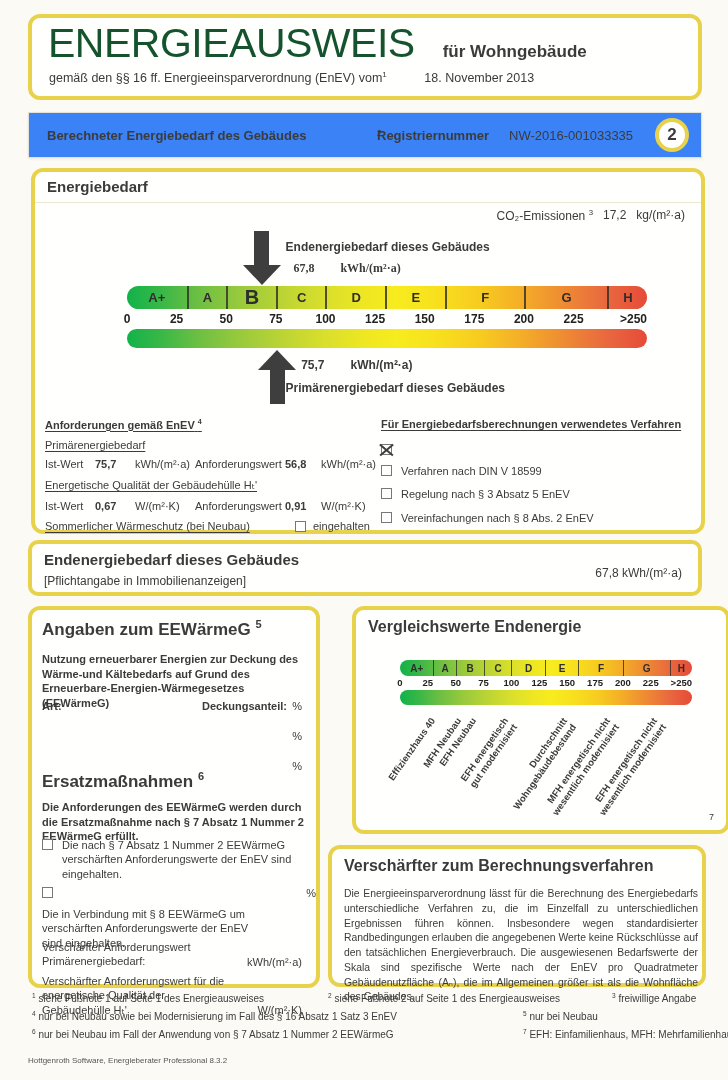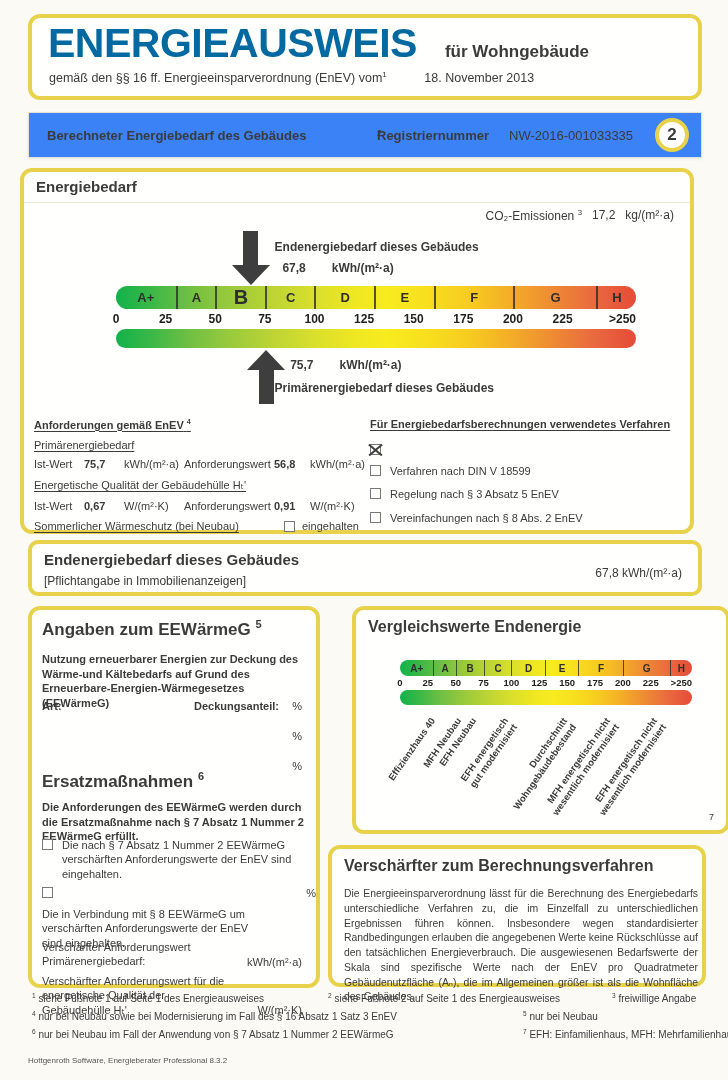--- a/index.html
+++ b/index.html
@@ -9,38 +9,38 @@
   .bold { font-weight:bold; }
   .u { text-decoration:underline; text-underline-offset:2px; }
   sup { font-size:65%; }
 
   
   .panel { position:absolute; border:4px solid #e8d24b; border-radius:12px; background:#fffffd; }
 
   
   .hdr-box { left:28px; top:14px; width:674px; height:86px; }
   .hdr-row { display:flex; align-items:baseline; padding:2px 0 0 16px; }
-  .hdr-title { font-size:41px; font-weight:bold; color:#0369a1; letter-spacing:-0.5px; }
+  .hdr-title { font-size:41px; font-weight:normal; color:#14532d; letter-spacing:-0.5px; }
   .hdr-sub { font-size:17px; font-weight:bold; margin-left:28px; }
   .hdr-law { font-size:12.5px; padding:3px 0 0 17px; }
   .hdr-date { margin-left:34px; }
 
   
   .reg-row { position:absolute; left:28px; top:112px; width:674px; height:46px; background:#3b82f6;
              border:1px solid #e2e2d8; box-shadow:0 1px 3px rgba(0,0,0,.07); }
   .reg-row span { position:absolute; font-size:13px; white-space:nowrap; }
   .reg-a { left:18px; top:15px; font-weight:bold; }
   .reg-b { left:348px; top:15px; font-weight:bold; }
   .reg-c { left:480px; top:15px; }
   .page-circle { right:12px; top:5px; width:34px; height:34px; border:4px solid #e8d24b; border-radius:50%;
                  background:#fff; font-size:17px !important; font-weight:bold; display:flex; align-items:center; justify-content:center;
                  position:absolute; }
 
   
-  .p-energie { left:20px; top:168px; width:674px; height:366px; }
+  .p-energie { left:31px; top:168px; width:674px; height:366px; }
   .p-title { position:absolute; left:12px; top:6px; font-size:15px; font-weight:bold; }
   .title-rule { position:absolute; left:0; right:0; top:30px; border-top:1px solid #ece5cf; }
   .co2-line { position:absolute; right:16px; top:36px; font-size:12px; display:flex; gap:10px; white-space:nowrap; }
 
   .grad { background:linear-gradient(to right,#12b24a 0%,#3cb847 7%,#6fbf43 14%,#9aca3c 22%,#bcd434 30%,
           #d9df2c 38%,#efe722 46%,#f7ec1e 52%,#f8df1e 60%,#f7cb20 68%,#f4ad28 76%,#ee8b33 84%,#e9693f 92%,#e64b38 100%); }
 
   .scale-wrap { position:absolute; left:92px; top:62px; width:520px; height:176px; font-size:12px; }
   .bar-letters { position:absolute; top:52px; left:0; right:0; height:23px; border-radius:12px; overflow:hidden; display:flex; }
   .seg { display:flex; align-items:center; justify-content:center; }
@@ -51,21 +51,21 @@
   .tick { position:absolute; top:3px; font-weight:bold; font-size:12px; color:#222; white-space:nowrap; }
   .bar-plain { position:absolute; top:95px; left:0; right:0; height:19px; border-radius:10px; }
 
   .marker { position:absolute; width:38px; display:flex; flex-direction:column; align-items:center; transform:translateX(-50%); }
   .marker.down { top:-3px; }
   .marker.up { top:116px; }
   .shaft { width:15px; height:34px; background:#3e3e3e; }
   .head-down { width:0; height:0; border-left:19px solid transparent; border-right:19px solid transparent; border-top:20px solid #3e3e3e; }
   .head-up { width:0; height:0; border-left:19px solid transparent; border-right:19px solid transparent; border-bottom:20px solid #3e3e3e; }
   .lbl-end { position:absolute; left:30.5%; top:6px; font-weight:bold; white-space:nowrap; }
-  .val-end { position:absolute; left:32%; top:27px; font-weight:bold; display:flex; gap:26px; }
+  .val-end { position:absolute; left:32%; top:27px; font-weight:bold; display:flex; gap:26px;font-family:Liberation Serif, serif; }
   .val-prim { position:absolute; left:33.5%; top:124px; font-weight:bold; display:flex; gap:26px; }
   .lbl-prim { position:absolute; left:30.5%; top:147px; font-weight:bold; white-space:nowrap; }
 
   .anf-col { position:absolute; left:10px; top:246px; width:332px; height:120px; font-size:11px; }
   .anf-col > div { position:absolute; left:0; right:0; white-space:nowrap; }
   .al1 { top:0; } .al2 { top:21px; } .al4 { top:61px; } .al6 { top:102px; }
   .arow { height:14px; }
   .arow span { position:absolute; white-space:nowrap; }
   .arow .c0 { left:0;text-align:right; } .arow .c1 { left:50px; font-weight:bold; } .arow .c2 { left:90px; }
   .arow .c3 { left:150px; } .arow .c4 { left:240px; font-weight:bold; } .arow .c5 { left:276px; }
@@ -87,21 +87,21 @@
   .band-sub { position:absolute; left:12px; top:30px; font-size:12px; }
   .band-val { position:absolute; right:16px; top:22px; font-size:12px; }
 
   
   .p-eew { left:28px; top:606px; width:292px; height:382px; font-size:11px; }
   .p-eew > div { position:absolute; }
   .eew-title { left:10px; top:8px; font-size:17px; font-weight:bold; }
   .eew-intro { left:10px; top:42px; width:260px; font-weight:bold; line-height:1.32; }
   .row-art { left:10px; right:14px; top:90px; height:14px; }
   .row-art span { position:absolute; font-weight:bold; }
-  .row-art .ra0 { left:0; } .row-art .ra1 { left:120px;padding-left:32px; } .row-art .ra2 { right:0; font-weight:normal; }
+  .row-art .ra0 { left:0; } .row-art .ra1 { left:128px;padding-left:32px; } .row-art .ra2 { right:0; font-weight:normal; }
   .pct2 { right:14px; top:120px; } .pct3 { right:14px; top:150px; }
   .ers-title { left:10px; top:160px; font-size:17px; font-weight:bold; }
   .ers-intro { left:10px; top:190px; width:264px; font-weight:bold; line-height:1.32; }
   .chk1 { left:10px; top:228px; width:264px; }
   .chk2 { left:10px; top:276px; width:274px;flex-direction:column; }
   .chk2 .chk2-pct { position:absolute; right:0; top:0; }
   .chk2 .chk-label { width:210px; }
   .v1 { left:10px; top:330px; right:14px; }
   .v2 { left:10px; top:364px; right:14px; }
   .v1 .vlbl, .v2 .vlbl { display:inline-block; width:190px; line-height:1.3; }

